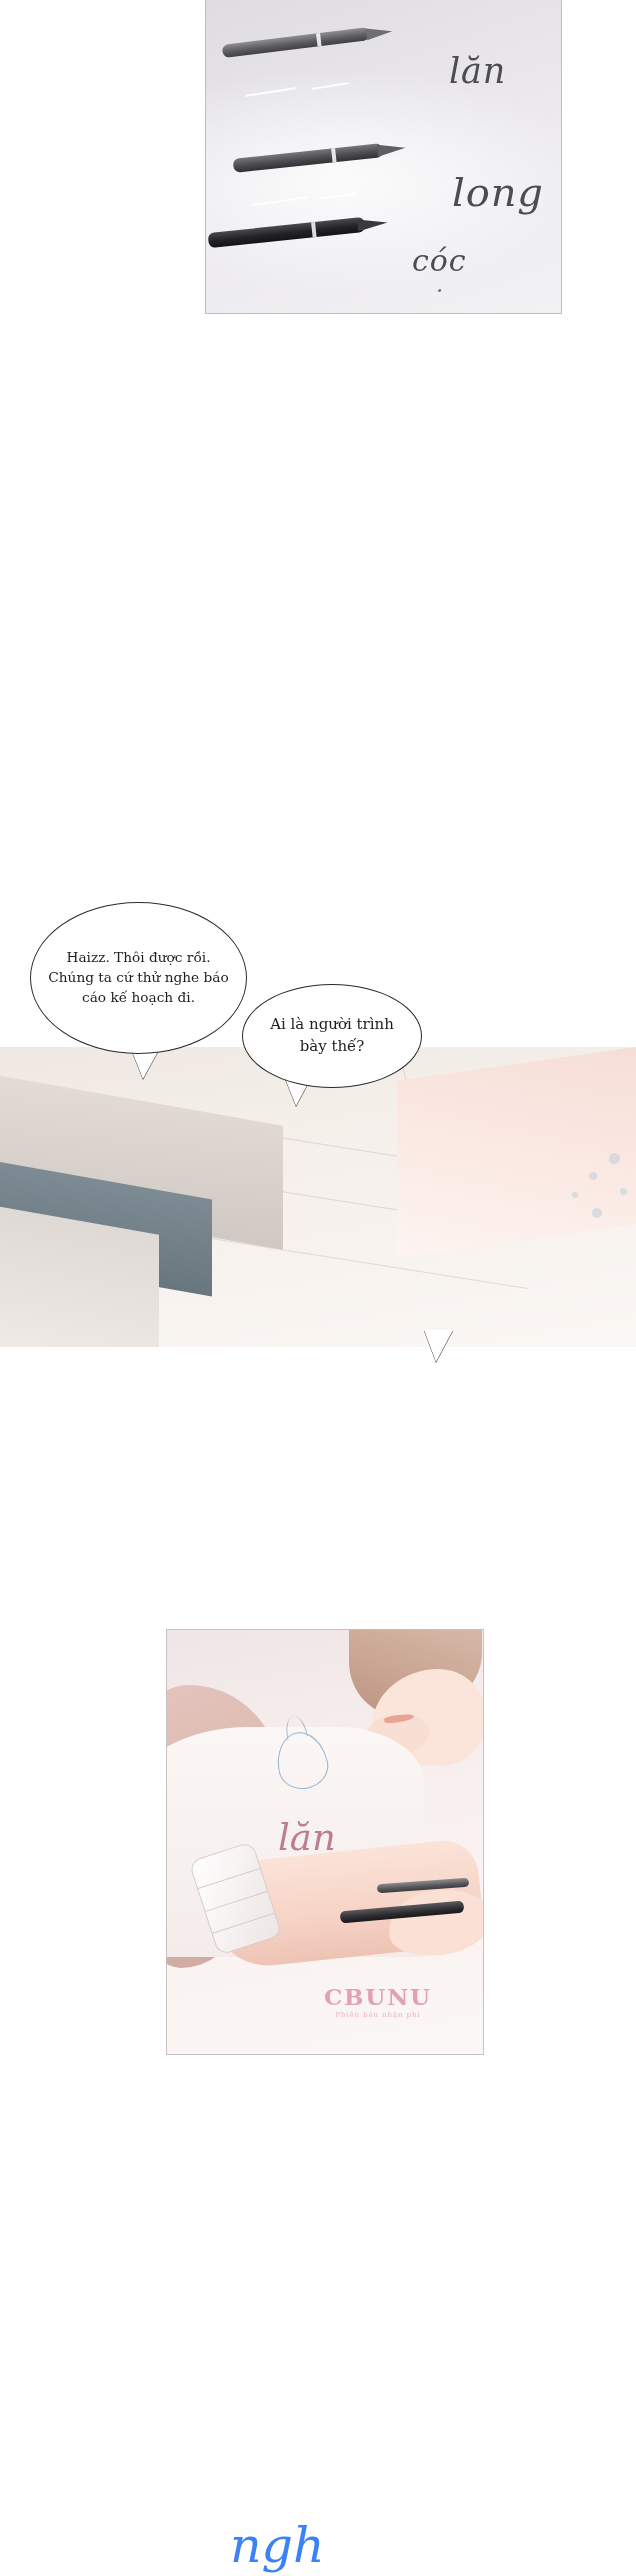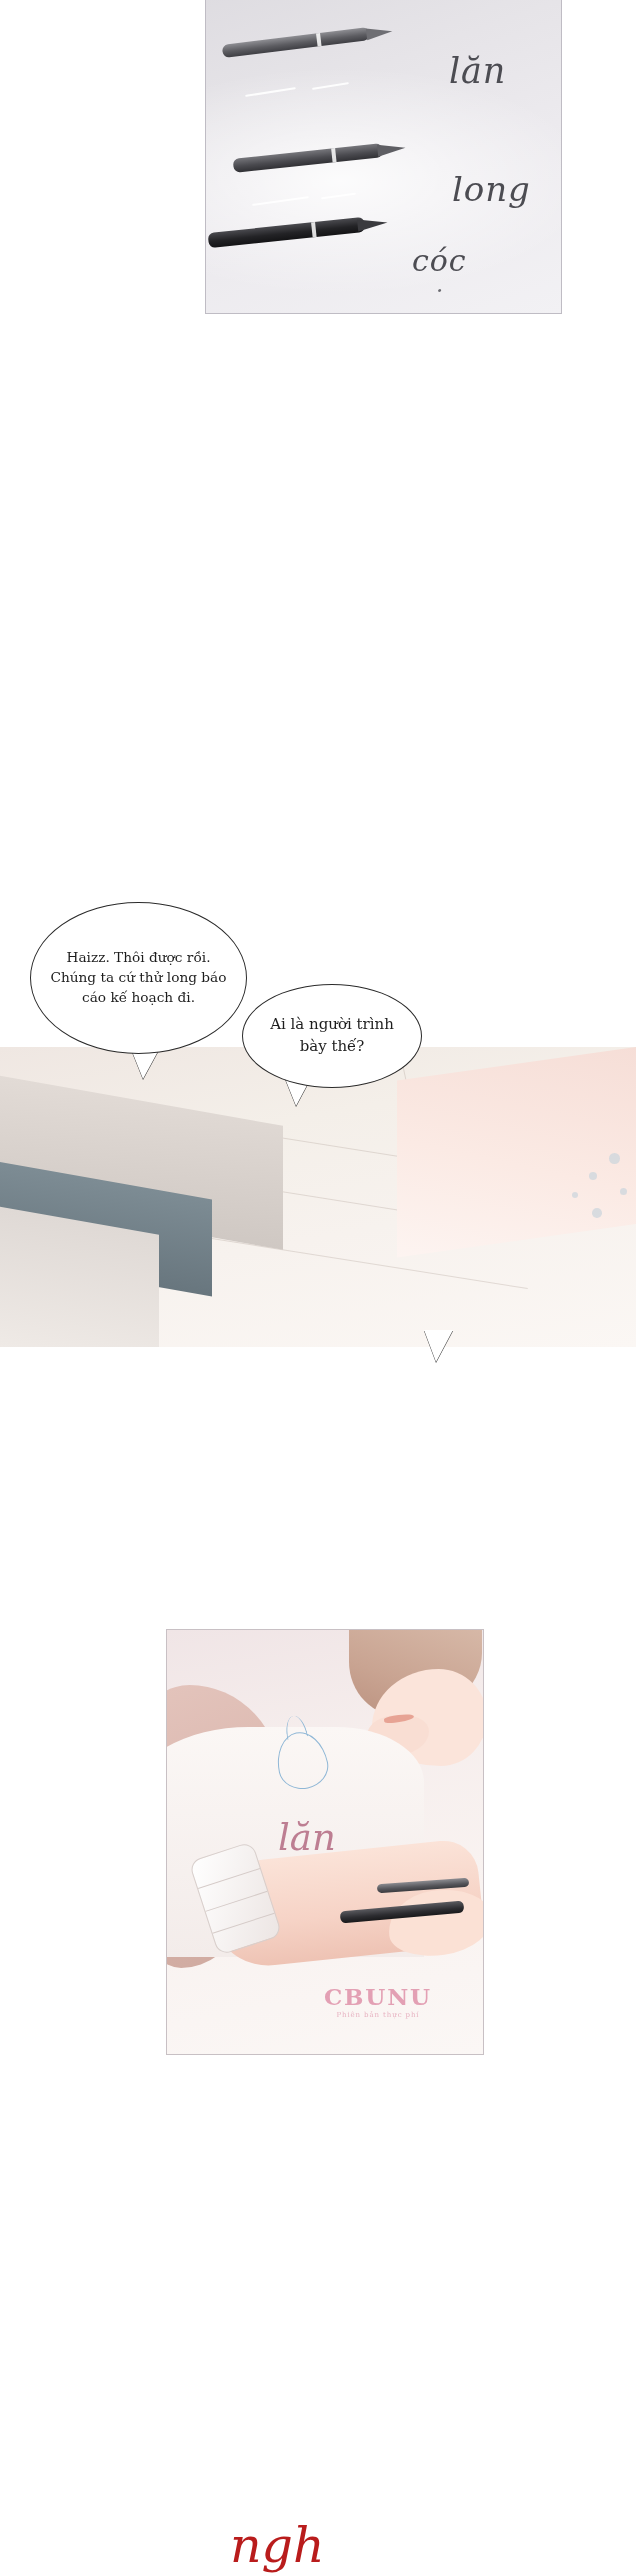--- a/index.html
+++ b/index.html
@@ -109,21 +109,21 @@
 
   .sfx {
     position: absolute;
     color: #4c4c52;
     font-family: "DejaVu Serif", serif;
     font-style: italic;
     letter-spacing: 0.9px;
     white-space: nowrap;
   }
   .sfx-lan  { left: 449px; top: 39px;  font-size: 35px; }
-  .sfx-long { left: 452px; top: 157px; font-size: 34px; }
+  .sfx-long { left: 452px; top: 157px; font-size: 40px; }
   .sfx-coc  { left: 412px; top: 231px; font-size: 30px; }
   .sfx-dots { left: 436px; top: 265px; font-size: 23px; color:#6a6a70; }
 
   
   .panel2 {
     position: absolute;
     left: 0;
     top: 1035px;
     width: 636px;
     height: 300px;
@@ -393,21 +393,21 @@
   }
 
   
   .bottom-script {
     position: absolute;
     left: 230px;
     top: 2505px;
     font-family: "DejaVu Serif", serif;
     font-style: italic;
     font-size: 49px;
-    color: #b91c1c;
+    color: #3b82f6;
     white-space: nowrap;
   }
 </style>
 </head>
 <body>
 
 <div class="page">
 
   <div class="panel1">
     <div class="glow"></div>
@@ -456,21 +456,21 @@
 
     <div class="p2-dot" style="right:16px; top:106px; width:10.6px; height:10.6px;"></div>
     <div class="p2-dot" style="right:39px; top:125px; width:8px; height:8px;"></div>
     <div class="p2-dot" style="right:8.8px; top:141px; width:7px; height:7px;"></div>
     <div class="p2-dot" style="right:34px; top:161px; width:9.7px; height:9.7px;"></div>
     <div class="p2-dot" style="right:58px; top:145px; width:6.2px; height:6.2px;"></div>
   </div>
 
   <div class="tail tail-1"></div>
   <div class="bubble bubble-1">
-    <span class="txt">Haizz. Thôi được rồi. Chúng ta cứ thử long báo cáo kế hoạch đi.</span>
+    <span class="txt">Haizz. Thôi được rồi. Chúng ta cứ thử nghe báo cáo kế hoạch đi.</span>
   </div>
 
   <div class="tail tail-2"></div>
   <div class="bubble bubble-2">
     <span class="txt">Ai là người trình bày thế?</span>
   </div>
 
   <div class="tail tail-3"></div>
 
   <div class="panel3">
@@ -495,20 +495,20 @@
       <div class="p3-cuff-line" style="top:26.5px;"></div>
       <div class="p3-cuff-line" style="top:51px;"></div>
       <div class="p3-cuff-line" style="top:74px;"></div>
     </div>
     <div class="p3-hand"></div>
     <div class="p3-pen2"></div>
     <div class="p3-pen"></div>
 
     <div class="logo">
       <div class="name">CBUNU</div>
-      <div class="sub">Phiên bản thực phí</div>
+      <div class="sub">Phiên bản nhận phí</div>
     </div>
   </div>
 
   <div class="bottom-script">ngh</div>
 
 </div>
 
 
 </body></html>

